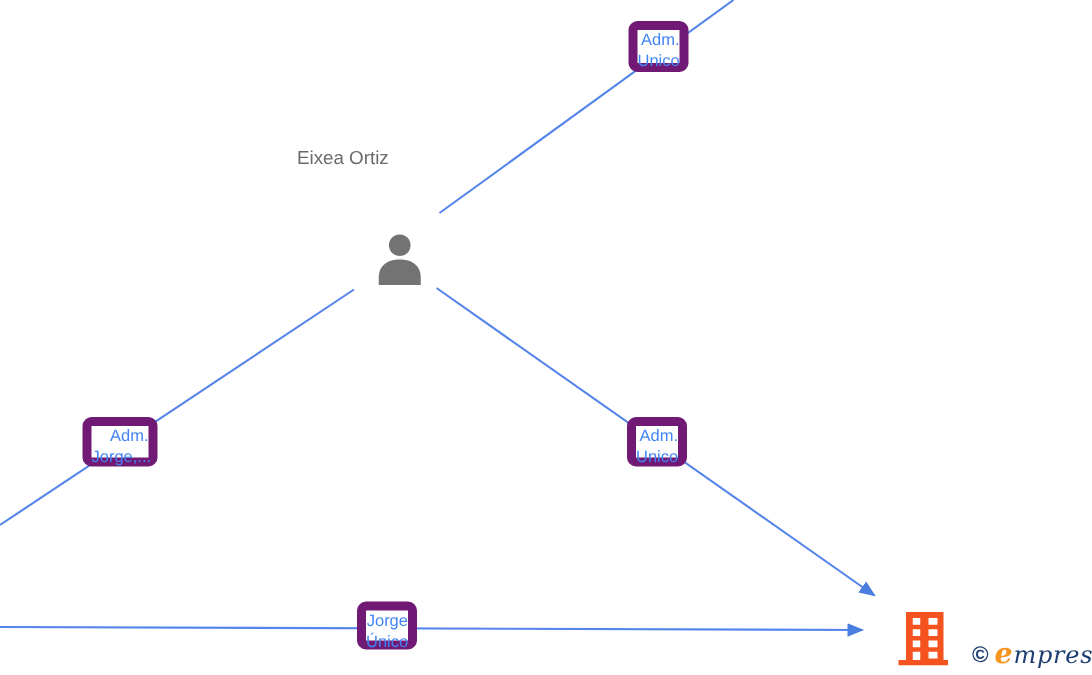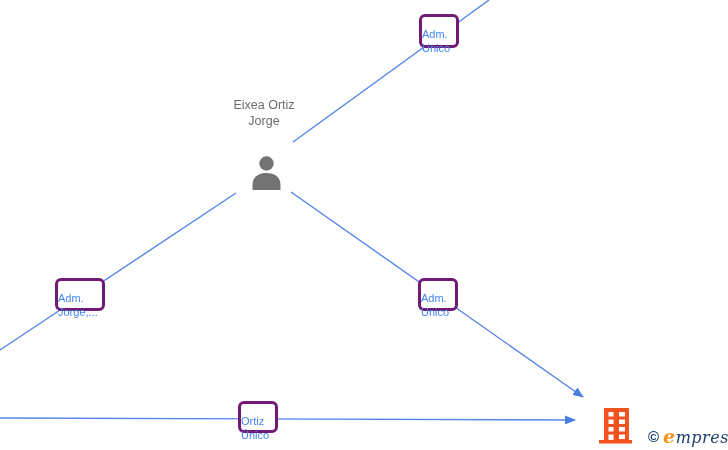--- a/index.html
+++ b/index.html
@@ -12,38 +12,38 @@
     font-family: "Liberation Sans", sans-serif;
   }
   .graph-svg {
     position: absolute;
     left: 0; top: 0;
     width: 728px; height: 450px;
   }
   .person-name {
     position: absolute;
     left: 198px; top: 97px; width: 132px;
-    text-align: center;
+    text-align: left;
     font-size: 12.5px;
     line-height: 16px;
     color: #6b6b6b;
     cursor: pointer;
   }
   .person-name span { display: block; }
   .edge-label {
     position: absolute;
     box-sizing: border-box;
     background: #ffffff;
-    border: 3px solid #701a75;
+    border: 6px solid #701a75;
     border-radius: 6px;
     color: #4285f4;
     font-size: 11px;
     line-height: 14px;
-    text-align: left;
-    padding-top: 10px;
+    text-align: right;
+    padding-top: 0;
     cursor: pointer;
   }
   .edge-label span { display: block; white-space: nowrap; }
   .label-top   { left: 419px; top: 14px;  width: 40px; height: 34px; }
   .label-left  { left: 55px;  top: 278px; width: 50px; height: 33px; }
   .label-right { left: 418px; top: 278px; width: 40px; height: 33px; }
   .label-socio { left: 238px; top: 401px; width: 40px; height: 32px; }
   .watermark {
     position: absolute;
     left: 648px; top: 426px;
@@ -104,40 +104,39 @@
         <rect x="608.5" y="427" width="5" height="4.5"></rect>
         <rect x="619" y="427" width="6" height="4.5"></rect>
         <rect x="608.5" y="434.5" width="5" height="5.5"></rect>
         <rect x="619" y="434.5" width="6" height="4.5"></rect>
       </g>
     </g>
   </svg>
 
   <div class="person-name">
     <span>Eixea Ortiz</span>
-    <span>Jorge</span>
   </div>
 
   <div class="edge-label label-top">
     <span>Adm.</span>
     <span>Unico</span>
   </div>
 
   <div class="edge-label label-left">
     <span>Adm.</span>
     <span>Jorge,...</span>
   </div>
 
   <div class="edge-label label-right">
     <span>Adm.</span>
     <span>Unico</span>
   </div>
 
   <div class="edge-label label-socio">
-    <span>Ortiz</span>
+    <span>Jorge</span>
     <span>Único</span>
   </div>
 
   <div class="watermark">
     <span class="copyright">©</span>
     <span class="brand"><span class="initial">e</span><span>mpresia</span></span>
   </div>
 
 </div>
 

